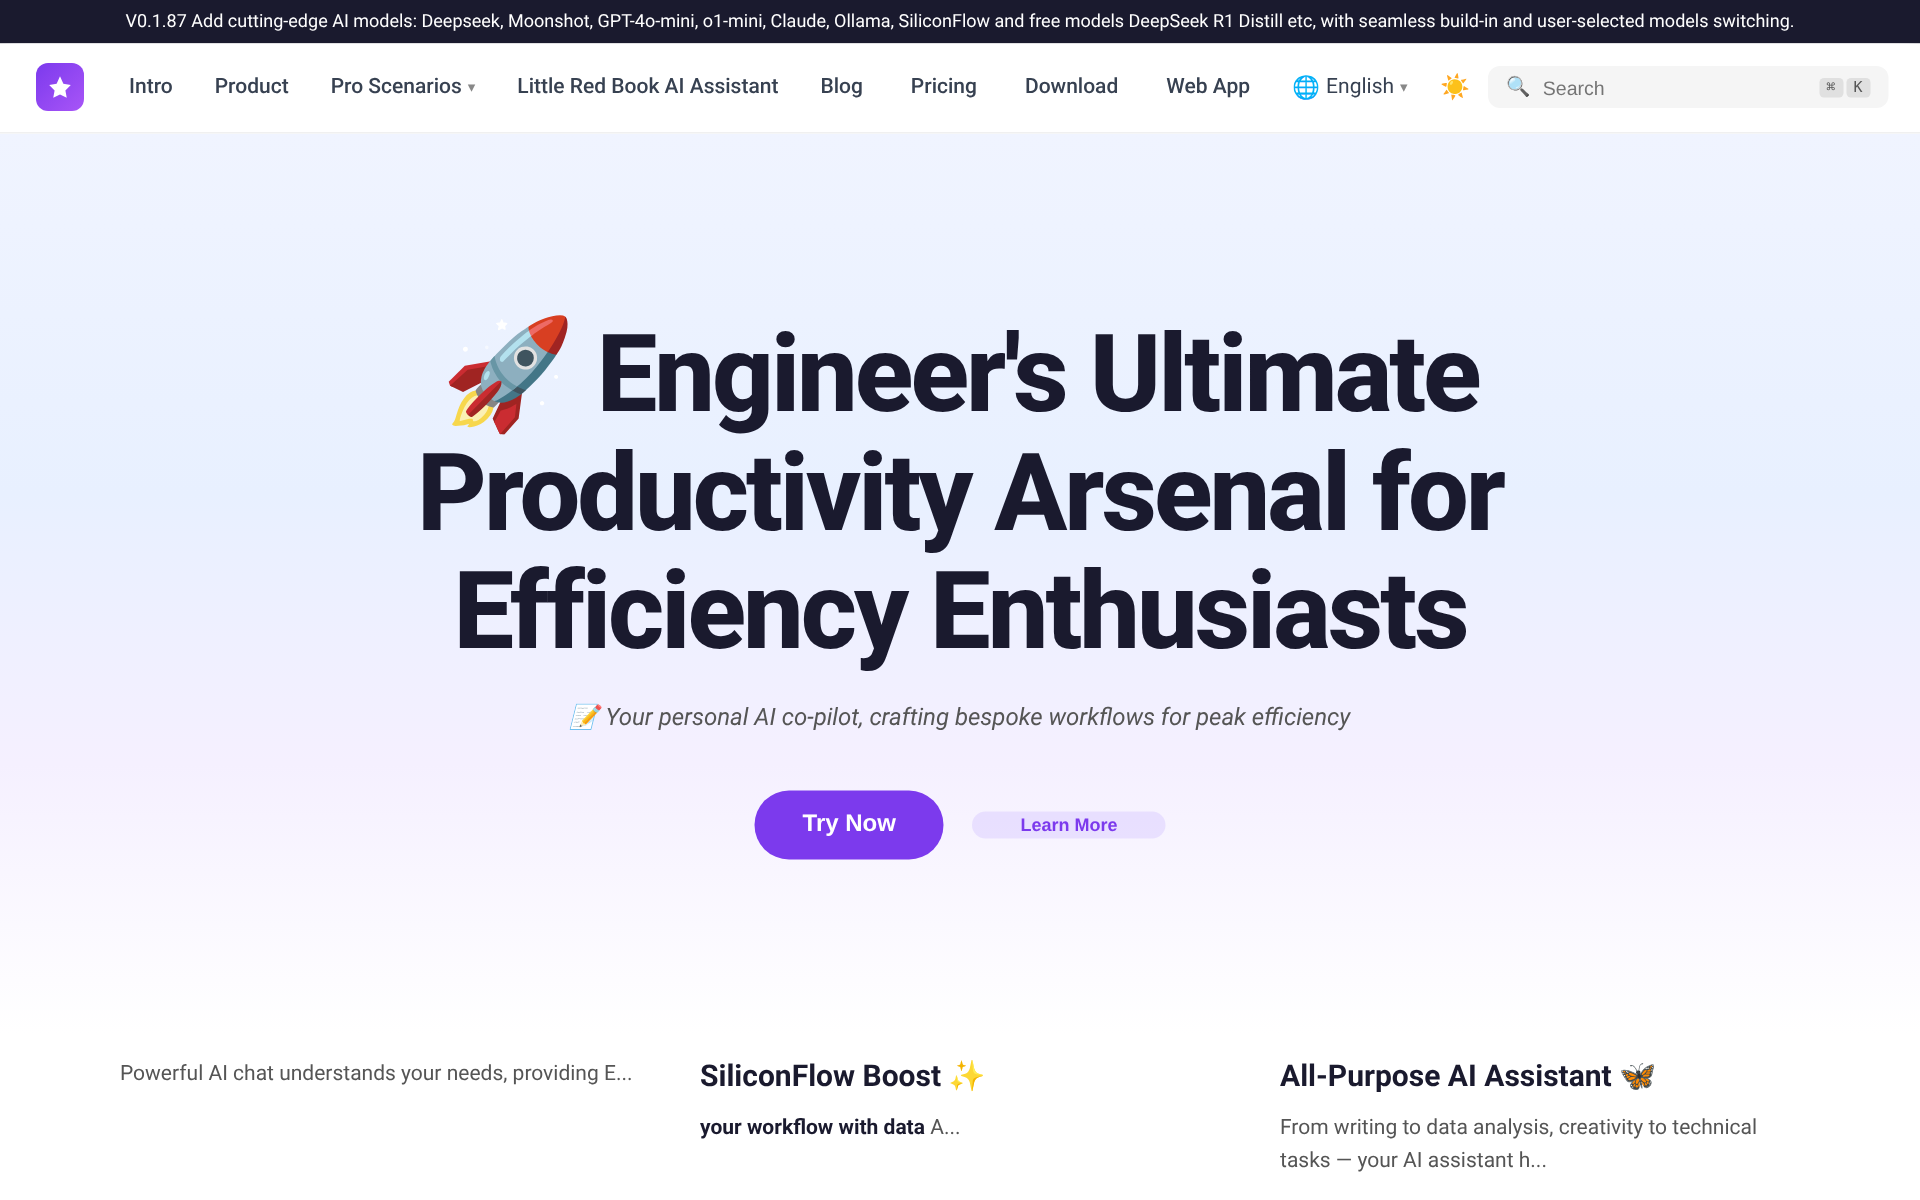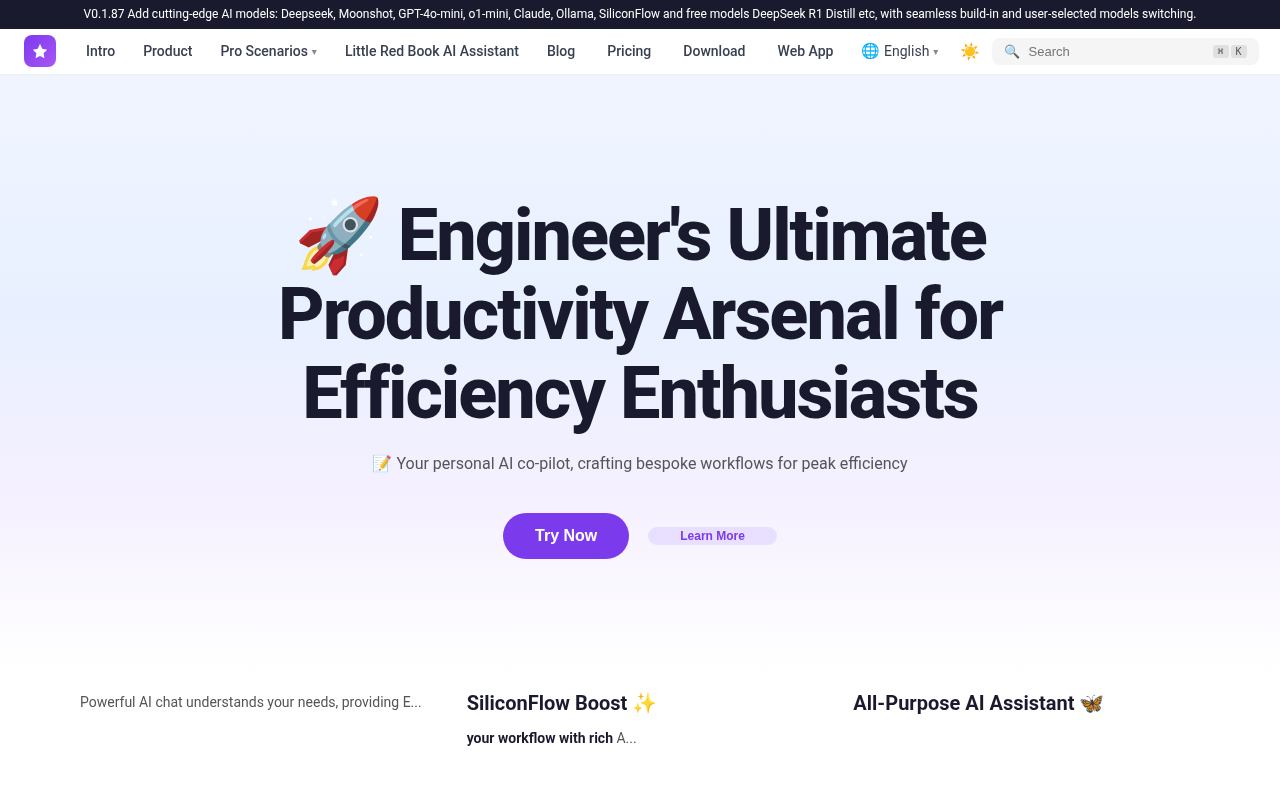--- a/index.html
+++ b/index.html
@@ -24,21 +24,21 @@
       overflow: hidden;
       text-overflow: ellipsis;
       line-height: 1.4;
     }
 
     
     #navbar {
       display: flex;
       align-items: center;
       padding: 0 24px;
-      height: 46px;
+      height: 60px;
       background: rgba(255,255,255,0.95);
       backdrop-filter: blur(10px);
       border-bottom: 1px solid #f0f0f0;
       gap: 0;
       position: relative;
       z-index: 100;
     }
 
     #logo {
       display: flex;
@@ -158,20 +158,21 @@
       max-width: 900px;
       margin-bottom: 20px;
       letter-spacing: -2px;
       margin-top: 25px;
     }
 
     #hero-subtitle {
       font-size: 16px;
       color: #555;
       margin-bottom: 40px;
+      font-style: italic;
     }
 
     #hero-buttons {
       display: flex;
       gap: 19px;
       align-items: center;
     }
 
     .btn-try-now {
       background: #7c3aed;
@@ -313,21 +314,22 @@
   <div class="feature-card">
     <p class="feature-desc">
       Powerful AI chat understands your needs, providing E...
     </p>
   </div>
   <div class="feature-card">
     <div class="feature-title">
       <span>SiliconFlow Boost ✨</span>
     </div>
     <p class="feature-desc">
-      <strong>your workflow with rich</strong> A...
+      <strong>your workflow with data</strong> A...
     </p>
   </div>
   <div class="feature-card">
     <div class="feature-title">
       <span>All-Purpose AI Assistant 🦋</span>
     </div>
+    <p class="feature-desc">From writing to data analysis, creativity to technical tasks — your AI assistant h...</p>
   </div>
 </section>
 
 </body></html>

